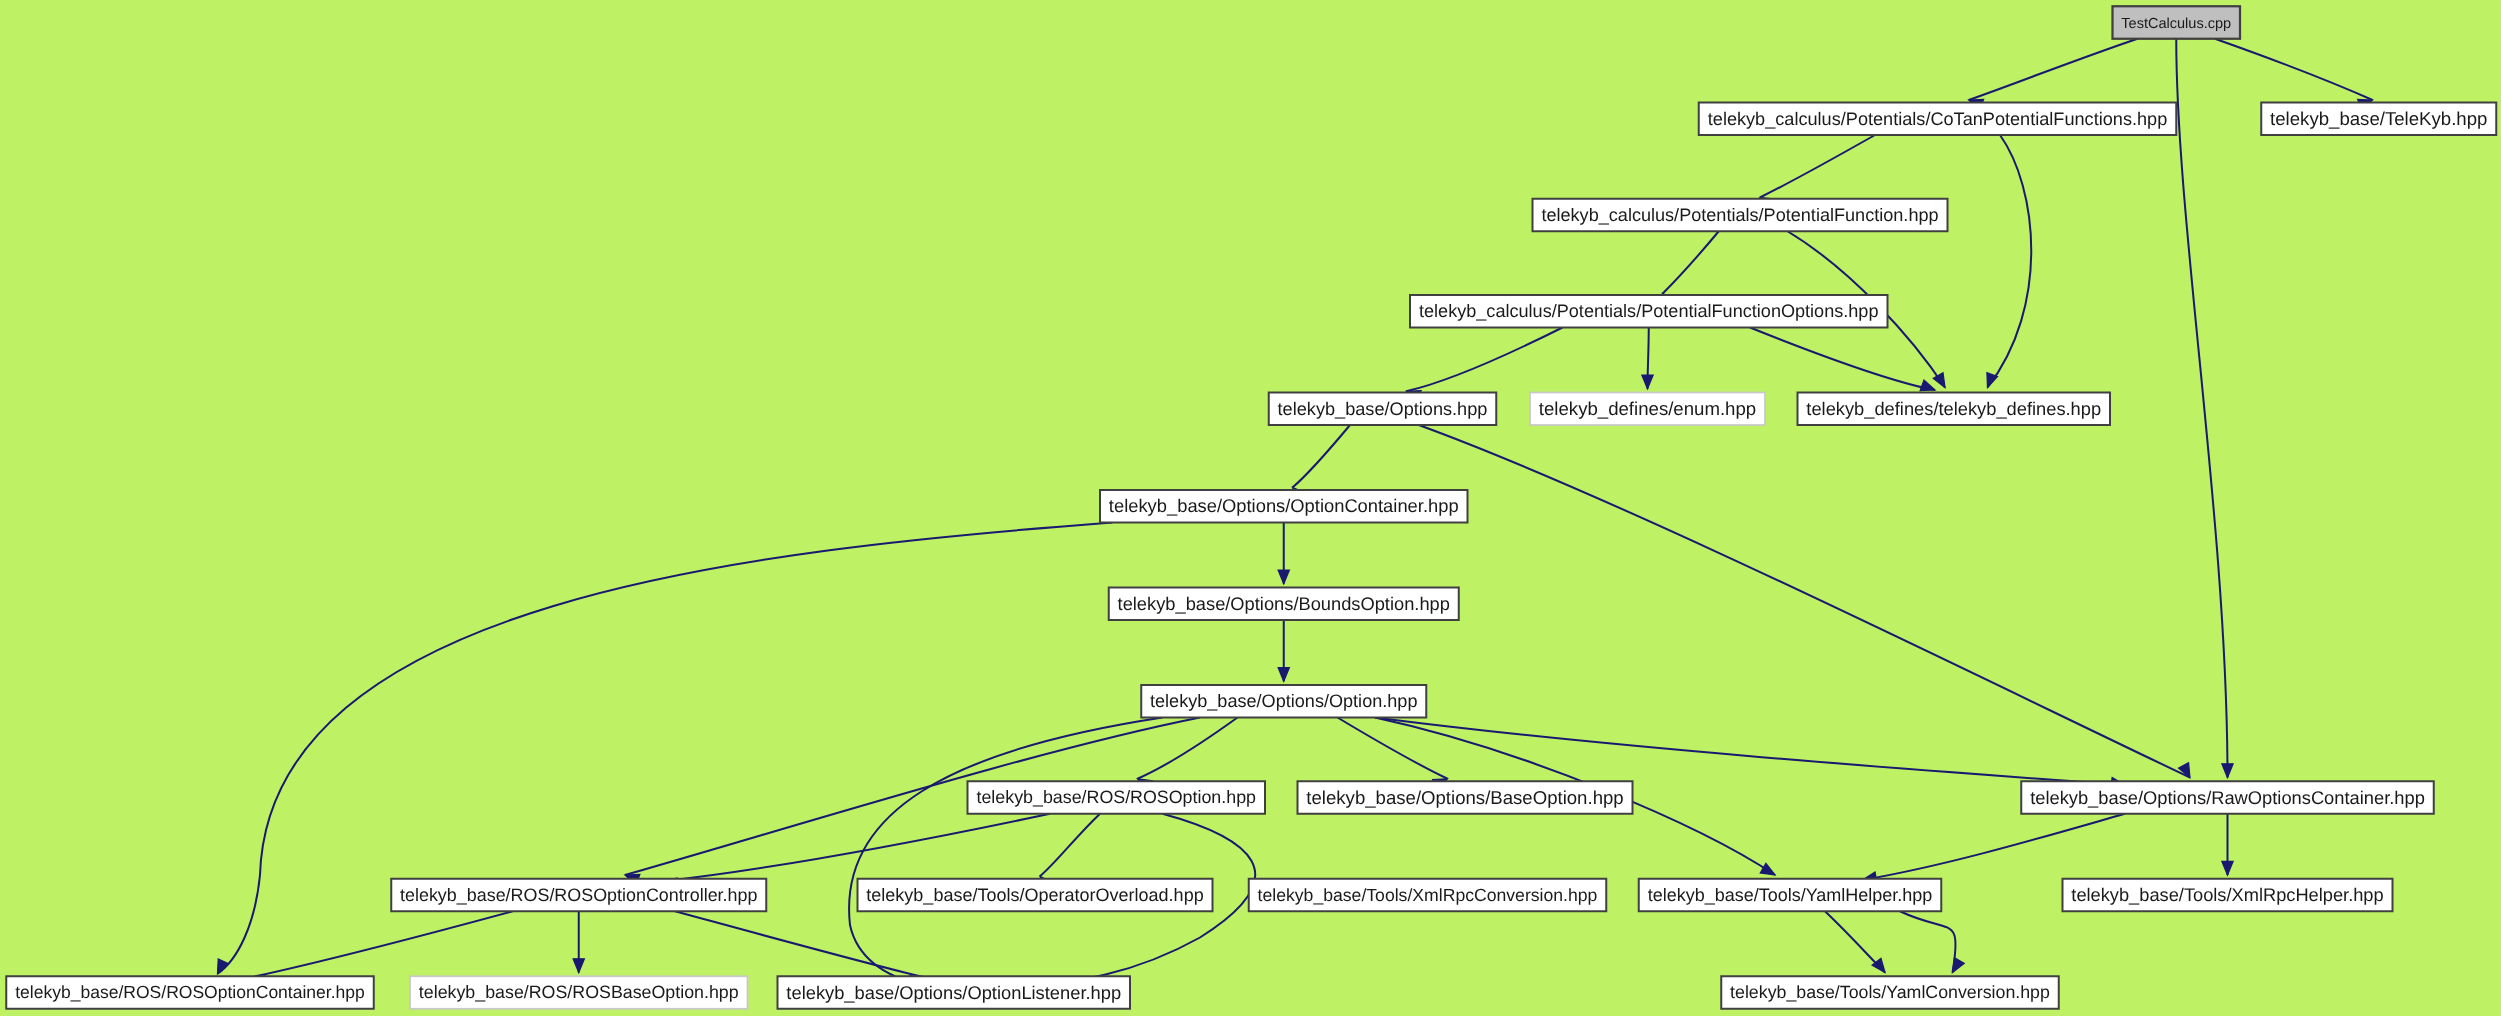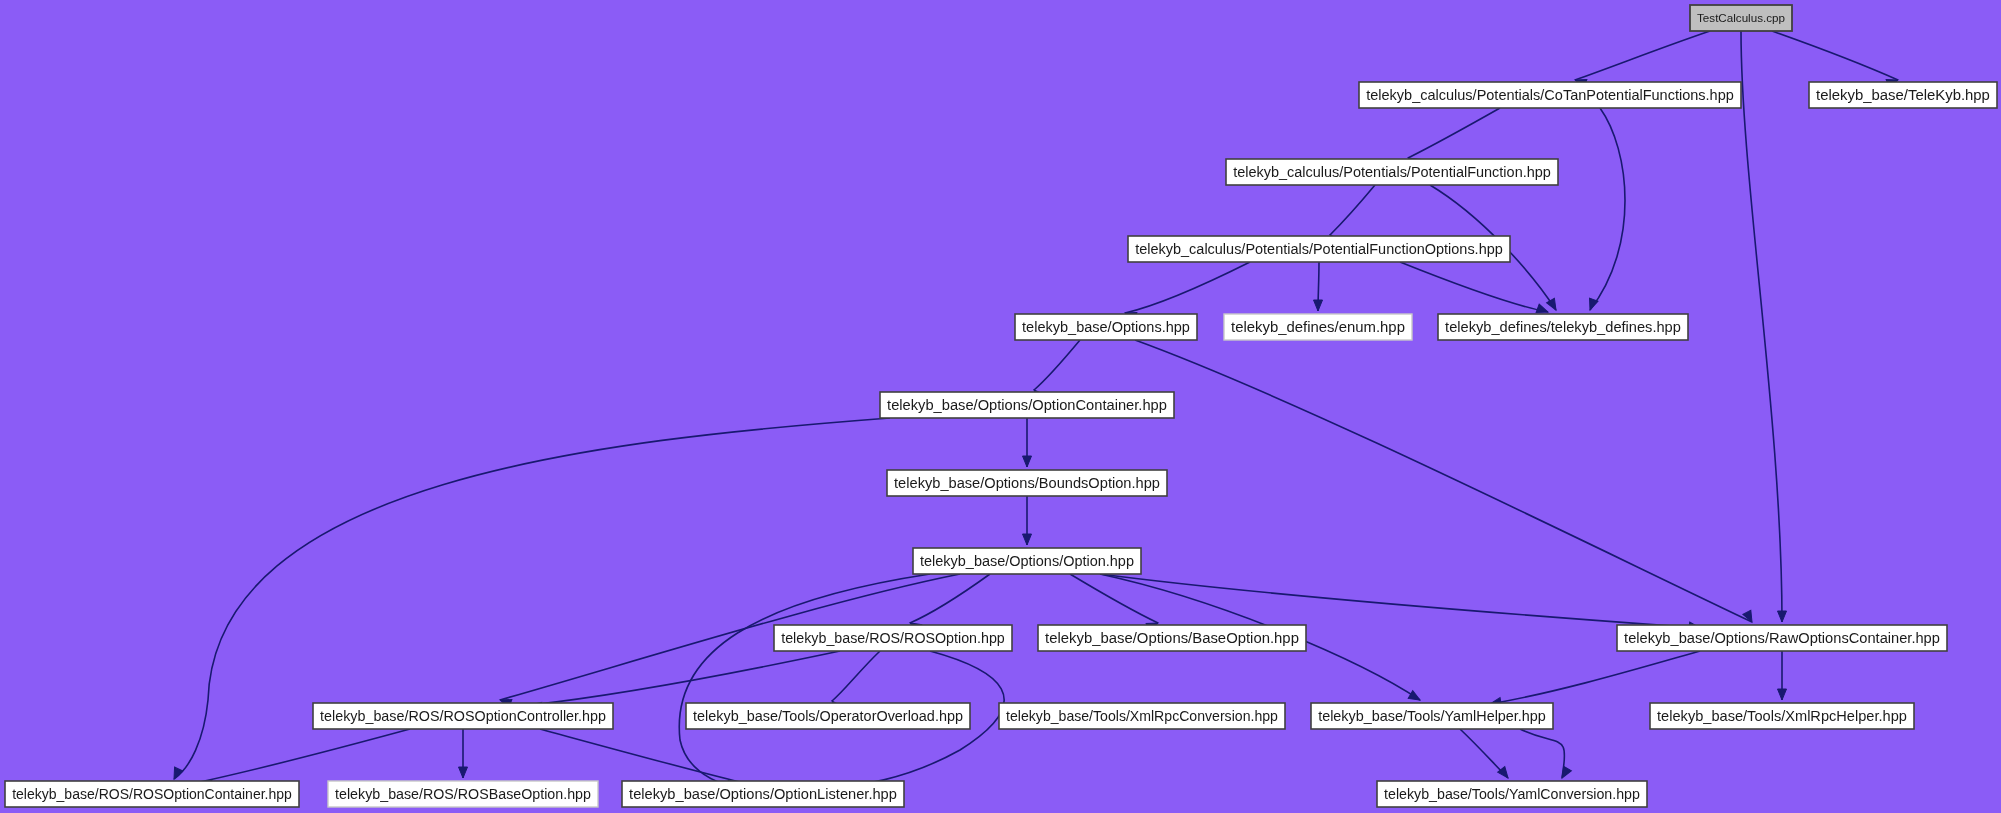--- a/index.html
+++ b/index.html
@@ -8,21 +8,21 @@
     background: #ffffff;
   }
   body {
     font-family: "Liberation Sans", sans-serif;
   }
   #graph-wrap {
     position: relative;
     width: 2001px;
     height: 813px;
     overflow: hidden;
-    background: #8b5cf6;
+    background: #bef264;
   }
   svg.graph-canvas {
     position: absolute;
     left: 0;
     top: 0;
     width: 2001px;
     height: 813px;
     display: block;
   }
   .edge-path {

